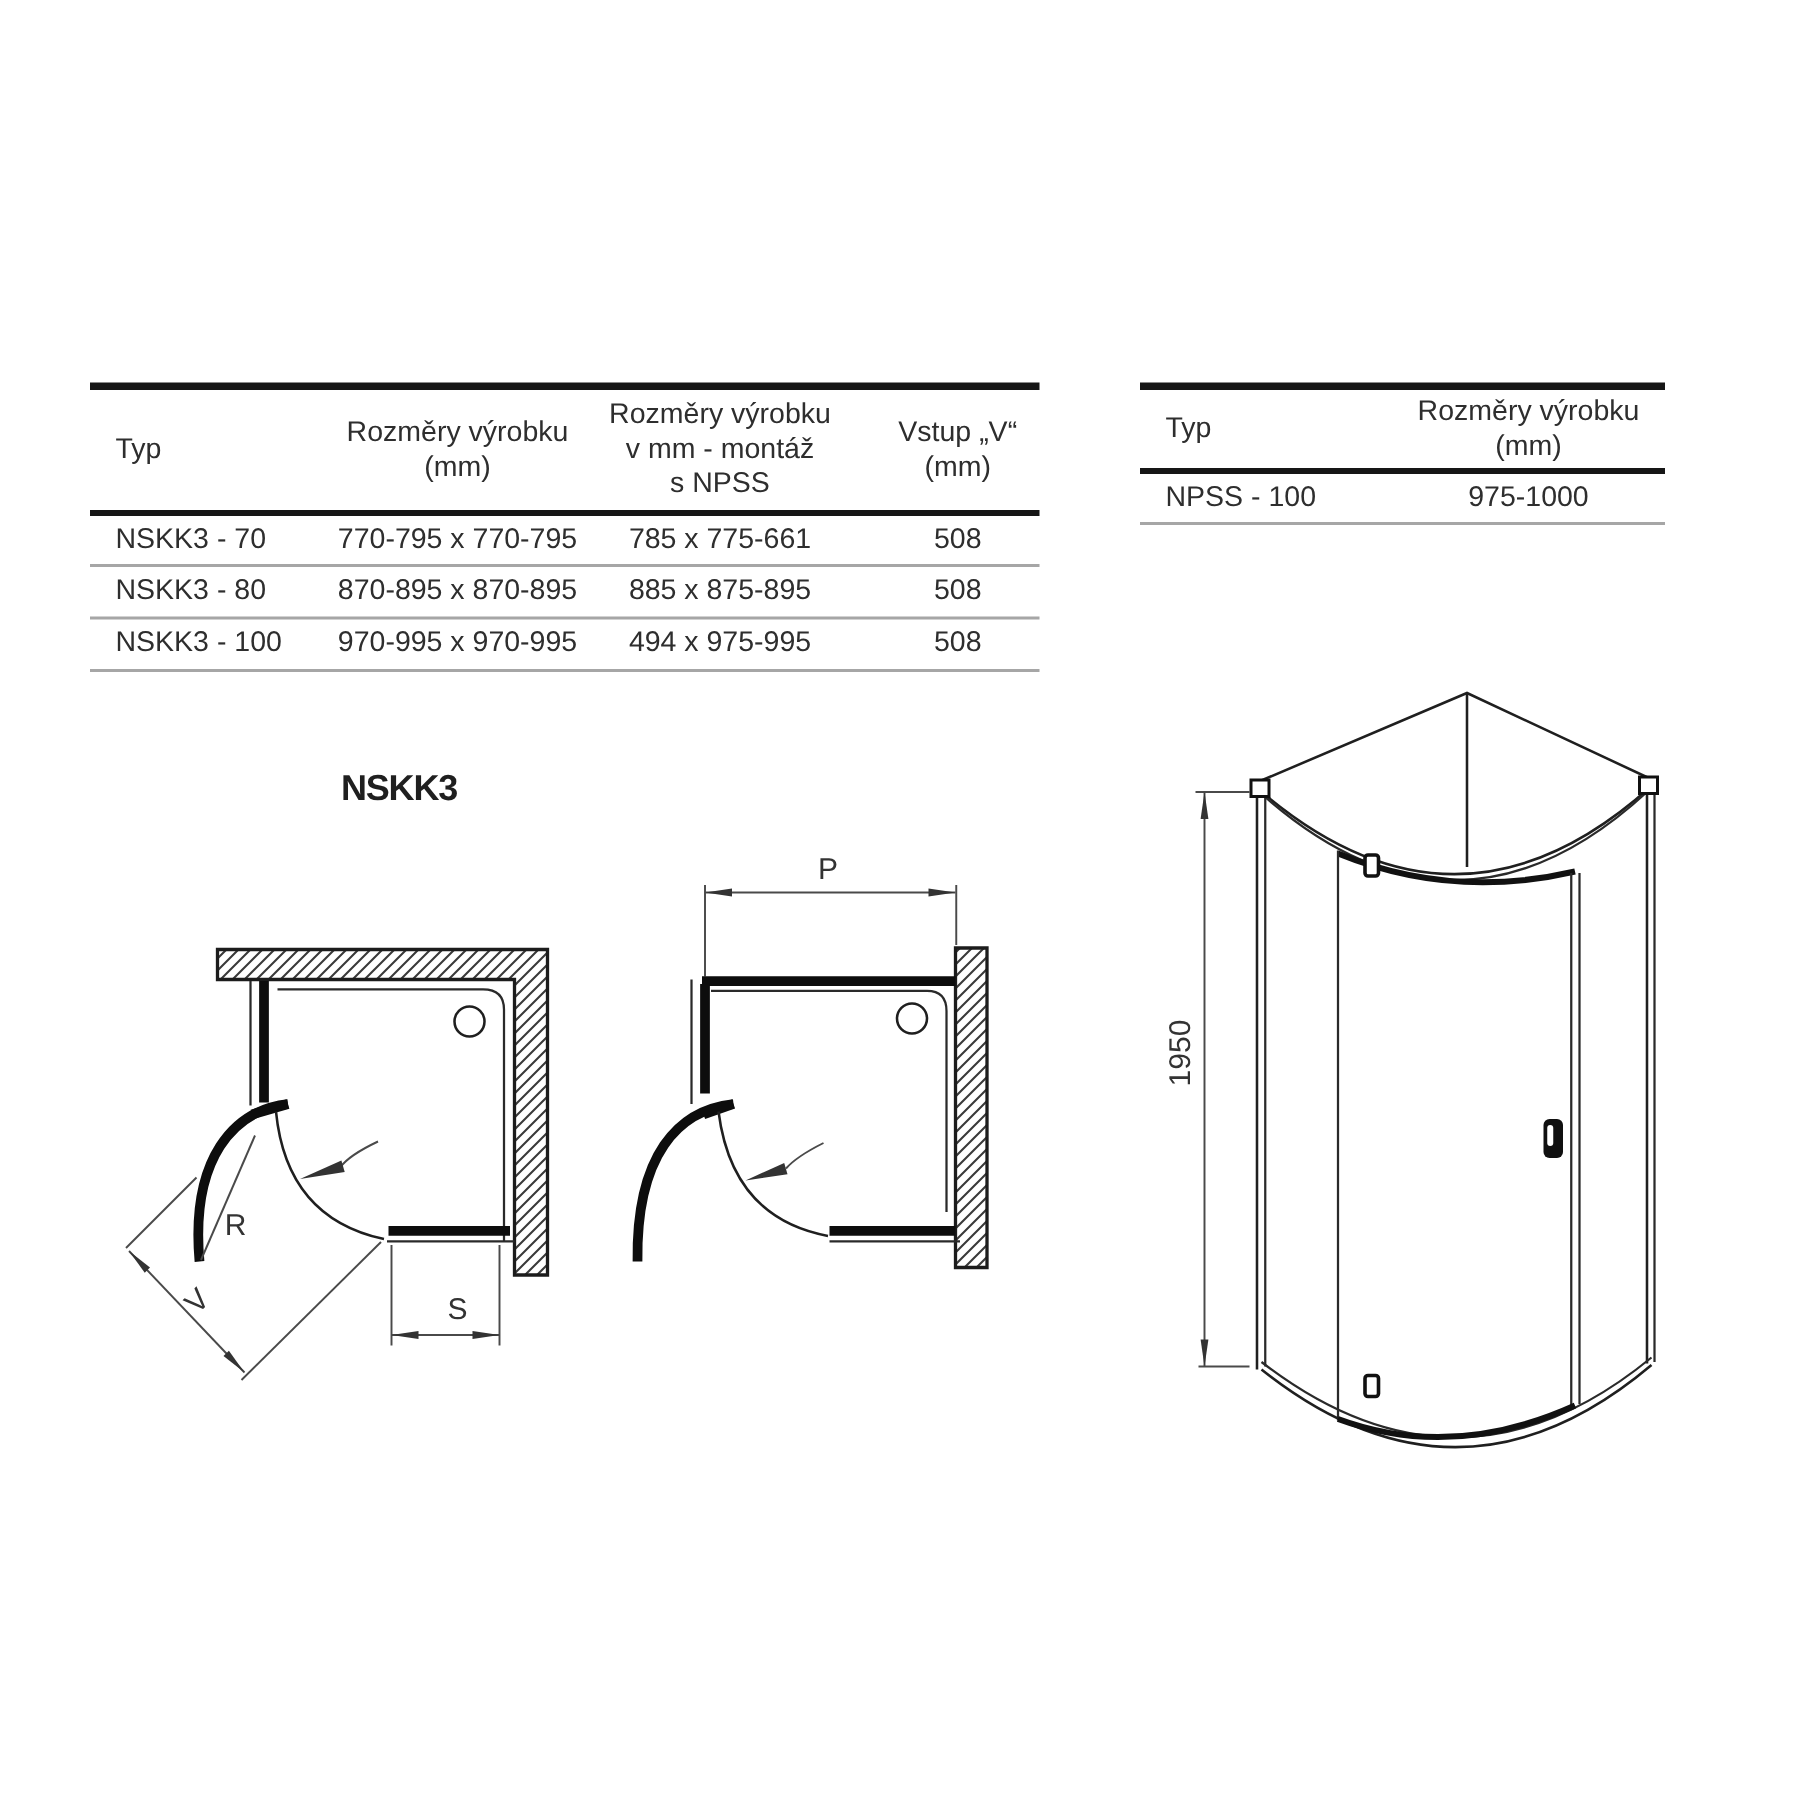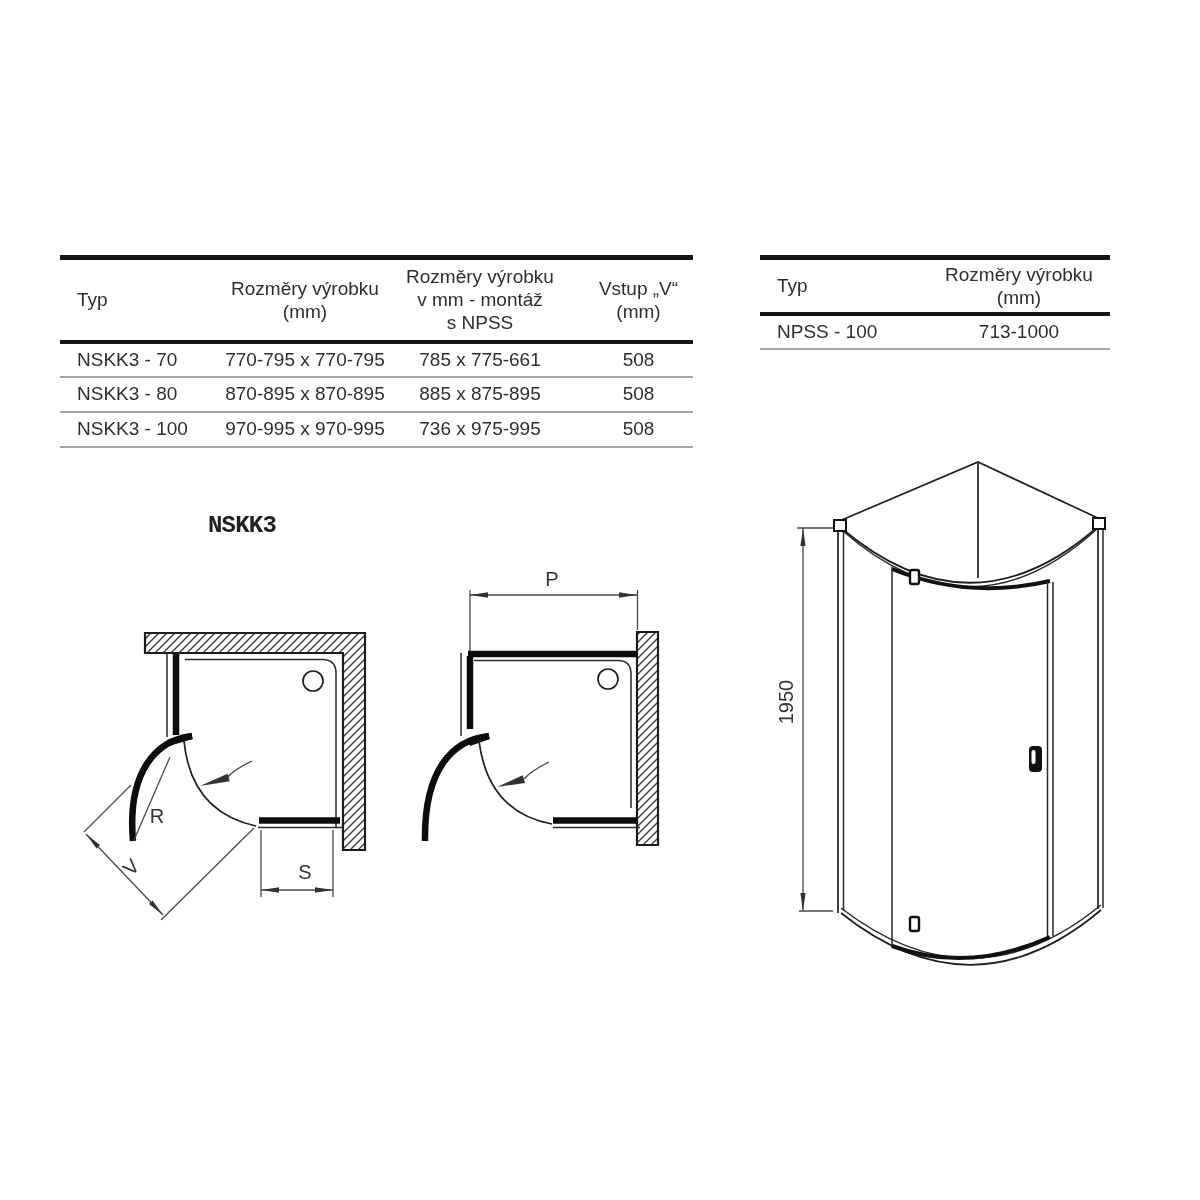--- a/index.html
+++ b/index.html
@@ -17,21 +17,21 @@
   .spec-table th{font-weight:normal;font-size:19px;line-height:23px;white-space:pre-line;
                  vertical-align:middle;padding:0;text-align:center;}
   .spec-table td{font-size:19px;padding:0;text-align:center;vertical-align:middle;}
   .spec-table .col-typ{text-align:left;padding-left:17px;}
   .left-table .c4{padding-left:24px;text-align:center;}
   .right-table .c2{padding-left:18px;}
 
   
   .plan-title{position:absolute;width:300px;text-align:center;font-weight:bold;
               font-size:24px;letter-spacing:-0.8px;color:#1f1f1f;}
-  #title-nskk3{left:92px;top:512px;font-family:Liberation Mono, monospace;}
+  #title-nskk3{left:116px;top:512px;}
   #title-nskk3-npss{left:406px;top:512px;}
 
   
   svg{position:absolute;overflow:visible;}
   .ln{stroke:#1f1f1f;stroke-width:1.7;fill:none;}
   .ln-fine{stroke:#2a2a2a;stroke-width:1.5;fill:none;}
   .thick{stroke:#0d0d0d;stroke-width:6.5;fill:none;}
   .rail{stroke:#111;stroke-width:4;fill:none;}
   .dim{stroke:#4a4a4a;stroke-width:1.3;fill:none;}
   .arr{fill:#333;stroke:none;}
@@ -74,42 +74,42 @@
       </tr>
       <tr>
         <td class="col-typ">NSKK3 - 80</td>
         <td class="c2">870-895 x 870-895</td>
         <td class="c3">885 x 875-895</td>
         <td class="c4">508</td>
       </tr>
       <tr>
         <td class="col-typ">NSKK3 - 100</td>
         <td class="c2">970-995 x 970-995</td>
-        <td class="c3">736 x 975-995</td>
+        <td class="c3">494 x 975-995</td>
         <td class="c4">508</td>
       </tr>
     </tbody>
   </table>
 
   <table class="spec-table right-table">
     <colgroup>
         <col style="width:150px">
         <col style="width:200px">
       </colgroup>
     <thead>
       <tr>
         <th class="col-typ">Typ</th>
         <th class="c2">Rozměry výrobku
 (mm)</th>
       </tr>
     </thead>
     <tbody>
       <tr>
         <td class="col-typ">NPSS - 100</td>
-        <td class="c2">713-1000</td>
+        <td class="c2">975-1000</td>
       </tr>
     </tbody>
   </table>
 
   <div class="plan-title" id="title-nskk3">NSKK3</div>
 
   <svg style="left:60px;top:545px;" width="360" height="400" viewBox="60 545 360 400">
     <defs>
       <pattern id="hatchA" width="8" height="8" patternUnits="userSpaceOnUse">
         <path d="M0,8 L8,0 M-2,2 L2,-2 M6,10 L10,6" stroke="#3a3a3a" stroke-width="1.4"></path>

